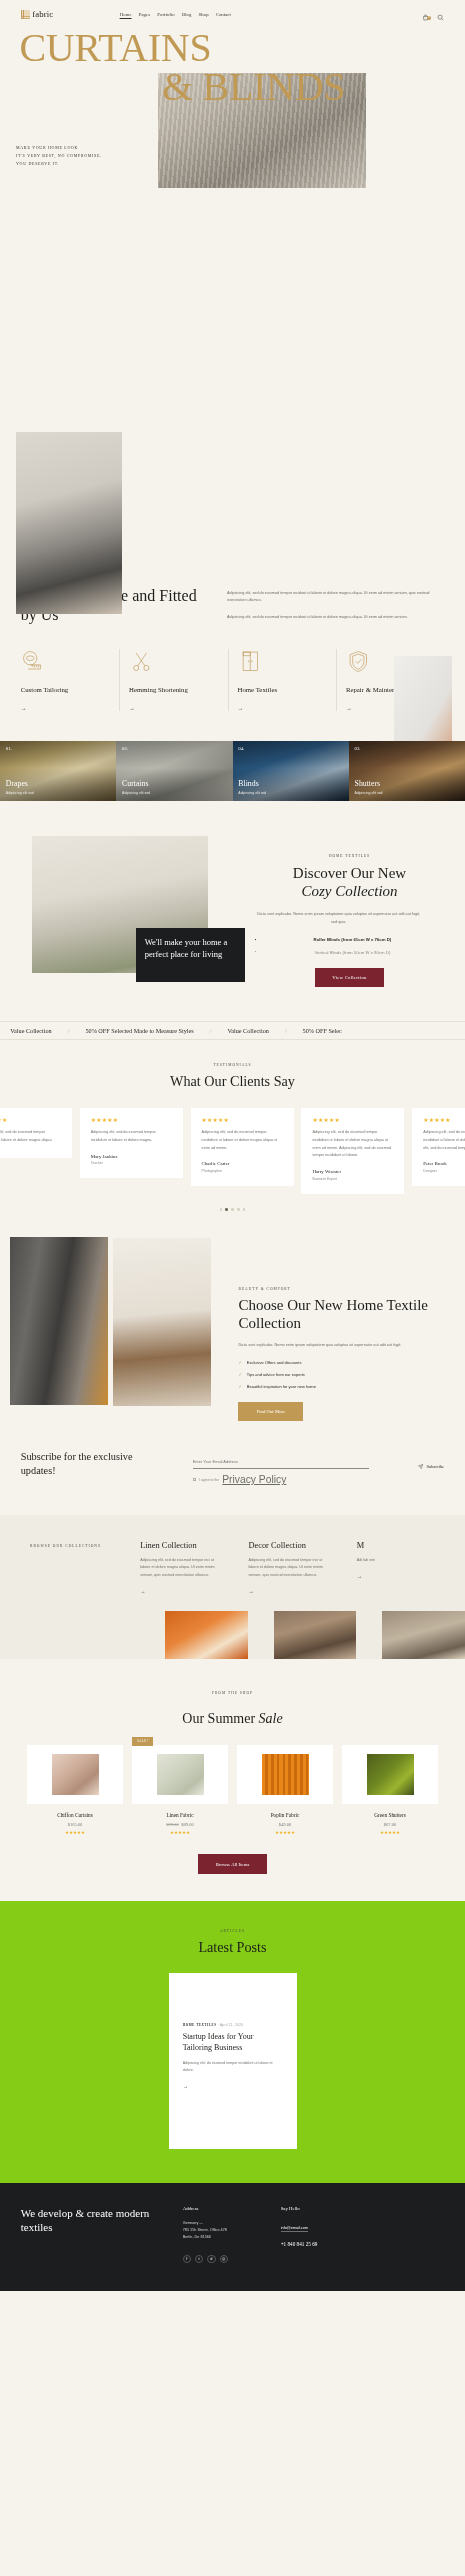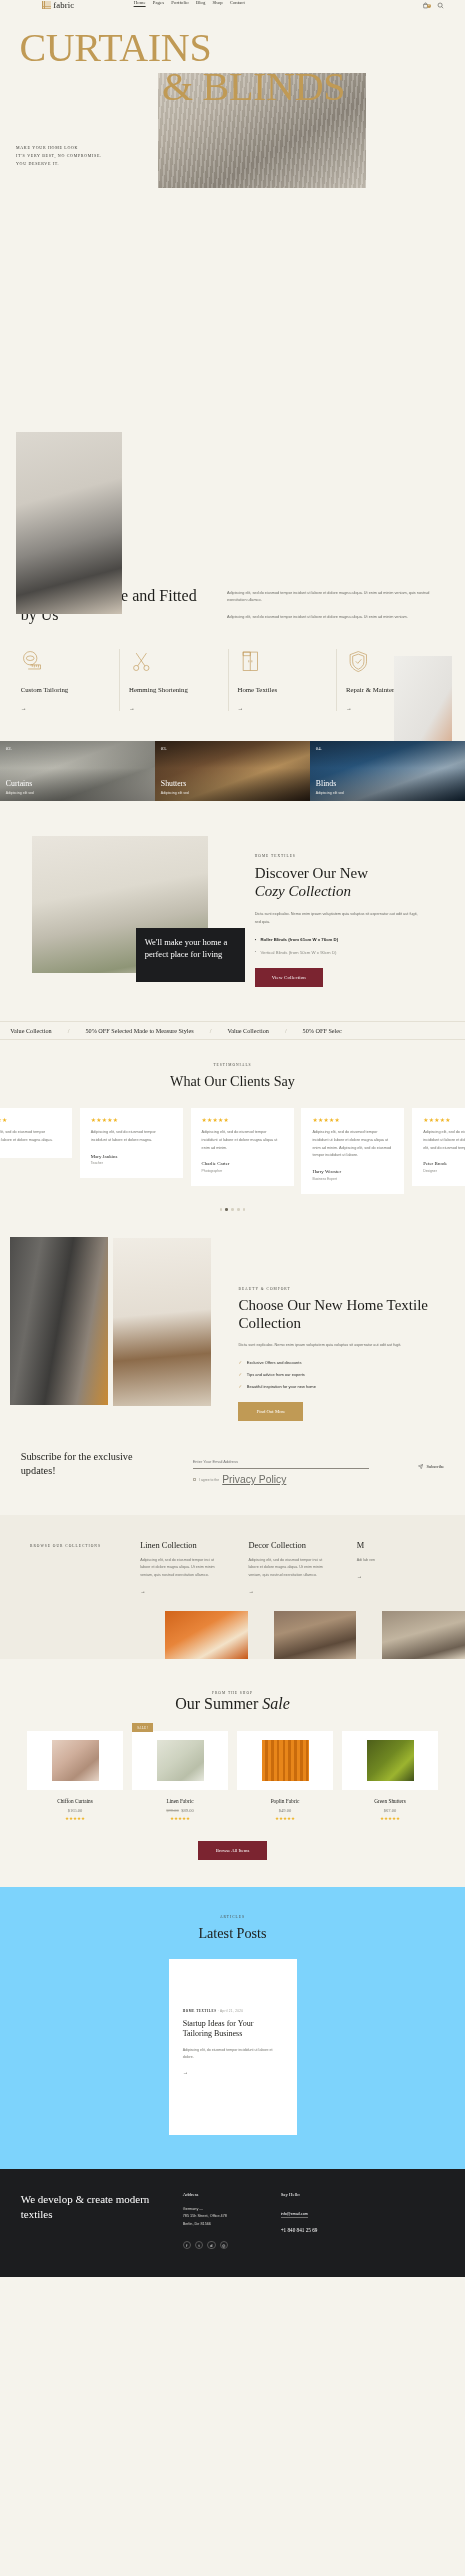--- a/index.html
+++ b/index.html
@@ -7,21 +7,21 @@
   body {
     width:465px; height:2576px;
     background:#f5f3ec;
     font-family:"Liberation Sans", sans-serif;
     color:#2a2a28;
     overflow:hidden;
     position:relative;
   }
 
   
-  .header{ height:19.4px; display:flex; align-items:flex-start; padding:0 21.3px;margin-left:21px; }
+  .header{ height:19.4px; display:flex; align-items:flex-end; padding:0 21.3px; }
   .logo-box{ display:flex; align-items:center; gap:2.6px; }
   .logo-mark{ width:8.4px; height:8.4px; position:relative; overflow:hidden;
     background:
       repeating-linear-gradient(90deg,#c19a5b 0 0.6px, transparent 0.6px 1.9px),
       repeating-linear-gradient(0deg,#cfae78 0 0.6px, transparent 0.6px 1.9px);
     background-color:#e8d9bd; }
   .logo-text{ font-family:"Liberation Serif", serif; font-size:8.7px; letter-spacing:0.1px; color:#23231f; }
   .nav{ display:flex; gap:7.1px; margin-left:auto; margin-right:auto; transform:translateX(-19.4px); }
   .nav a{ font-family:"Liberation Serif", serif; font-size:4.7px; color:#33332e; text-decoration:none; letter-spacing:0.1px; }
   .nav a.active{ border-bottom:0.6px solid #33332e; padding-bottom:1.3px; }
@@ -88,21 +88,21 @@
   .cat-body{ position:absolute; left:5.8px; bottom:6.5px; z-index:2; color:#fff; }
   .cat-name{ font-family:"Liberation Serif", serif; font-size:7.8px; line-height:1; }
   .cat-desc{ font-size:3.5px; margin-top:2.6px; color:#e9e7e2; }
 
   
   .cozy{ position:relative; padding:35px 20.7px 0; display:flex; gap:0; }
   .cozy-imgwrap{ position:relative; width:187px; height:137px; }
   .cozy-img{ position:absolute; left:11.6px; top:0; width:176px; height:137px; }
   .cozy-badge{ position:absolute; left:115px; top:92px; width:109px; height:54px; background:#1c1d1f; color:#fff;
     font-family:"Liberation Serif", serif; font-size:8.5px; line-height:1.42; padding:7.8px 9px; }
-  .cozy-right{ flex:1; padding:18px 0 0 47px; }
+  .cozy-right{ flex:1; padding:18px 0 0 47px;text-align:center; }
   .cozy-right .sec-h2{ margin-top:7.1px; font-size:15px; }
   .cozy-right .sec-h2 em{ font-style:italic; display:block; }
   .cozy-p{ font-size:3.8px; line-height:2.0; color:#6d6d67; margin-top:10.3px; width:168px; }
   .cozy-list{ margin-top:11px; list-style:none; }
   .cozy-list li{ font-size:4.3px; color:#2a2a28; margin-bottom:7.8px; position:relative; padding-left:5.8px; }
   .cozy-list li:before{ content:"•"; position:absolute; left:0; top:-0.6px; }
   .cozy-list li.dim{ color:#8a8a84; }
   .btn-dark{ display:inline-block; background:#7b2430; color:#fff; font-family:"Liberation Serif", serif;
     font-size:4.8px; padding:7.1px 17px; margin-top:5.2px; letter-spacing:0.2px; }
 
@@ -158,37 +158,37 @@
   .browse-label{ width:136px; padding-top:2.6px; }
   .col-card{ width:127px; padding-right:28.4px; }
   .col-title{ font-family:"Liberation Serif", serif; font-size:8.4px; color:#1e1e1b; }
   .col-p{ font-size:3.7px; line-height:2.0; color:#73736d; margin-top:6.5px; }
   .col-arrow{ margin-top:9px; font-size:5.2px; color:#33332e; }
   .browse-imgs{ display:flex; gap:26px; padding-left:165px; margin-top:17px; }
   .browse-imgs .bimg{ width:98px; height:48px; }
 
   
   .shop{ padding-top:32px; text-align:center; }
-  .shop .sec-h2{ font-size:16px; margin-top:0; }
+  .shop .sec-h2{ font-size:14px; margin-top:16px; }
   .shop .sec-h2 em{ font-style:italic; }
   .prod-row{ display:flex; gap:9px; justify-content:center; margin-top:17px; }
   .prod{ width:96px; position:relative; }
   .prod-imgbox{ background:#fff; height:59px; display:flex; align-items:center; justify-content:center; position:relative; }
   .prod-img{ width:47px; height:41px; }
   .sale-tag{ position:absolute; left:0; top:-7.8px; background:#c09a55; color:#fff; font-size:3px;
     letter-spacing:0.5px; padding:2.6px 5.2px; font-family:"Liberation Serif",serif; }
   .prod-name{ font-family:"Liberation Serif", serif; font-size:5.3px; margin-top:8.4px; color:#1e1e1b; }
   .prod-price{ font-family:"Liberation Serif", serif; font-size:4.5px; color:#7c7c75; margin-top:3.9px; }
   .prod-price s{ color:#aaa79d; margin-right:2.6px; }
   .prod-stars{ color:#f0b423; font-size:4.5px; margin-top:3.2px; }
   .btn-browse{ display:inline-block; background:#7b2430; color:#fff; font-family:"Liberation Serif",serif;
     font-size:4.8px; padding:7.1px 18px; margin-top:19.4px; }
 
   
-  .blog{ background:#7dd3fc; margin-top:27px; padding:28.4px 0 34px; text-align:center; }
+  .blog{ background:#84cc16; margin-top:27px; padding:28.4px 0 34px; text-align:center; }
   .blog .sec-h2{ font-size:14.2px; margin-top:5.8px; }
   .blog-row{ display:flex; gap:9px; justify-content:center; margin-top:17px; }
   .bcard{ background:#fff; width:128px; height:176px; text-align:left; padding:50px 14.2px 0; }
   .bmeta{ font-size:3.1px; color:#6f6f69; letter-spacing:0.3px; }
   .bmeta b{ font-family:"Liberation Serif",serif; letter-spacing:0.6px; color:#2a2a28; font-weight:700; }
   .bmeta i{ font-style:normal; color:#9a9a93; }
   .btitle{ font-family:"Liberation Serif", serif; font-size:8px; line-height:1.3; margin-top:5.8px; color:#1e1e1b; }
   .bexc{ font-size:3.6px; line-height:1.95; color:#73736d; margin-top:7.1px; }
   .barrow{ margin-top:8.4px; font-size:5.2px; color:#33332e; }
 
@@ -305,38 +305,45 @@
           <path d="M19 24l4 4 7-8"></path>
         </svg>
       </div>
       <div class="svc-title">Repair &amp; Maintenance</div>
       <div class="svc-arrow">→</div>
     </div>
   </div>
 </section>
 
 <section class="cats">
+  <div class="cat ph ph-drapes">
+    <div class="cat-num">01.</div>
+    <div class="cat-body">
+      <div class="cat-name">Drapes</div>
+      <div class="cat-desc">Adipiscing elit sed</div>
+    </div>
+  </div>
   <div class="cat ph ph-curtains">
     <div class="cat-num">02.</div>
     <div class="cat-body">
       <div class="cat-name">Curtains</div>
       <div class="cat-desc">Adipiscing elit sed</div>
     </div>
   </div>
+  <div class="cat ph ph-blinds">
+    <div class="cat-num">04.</div>
+    <div class="cat-body">
+      <div class="cat-name">Blinds</div>
+      <div class="cat-desc">Adipiscing elit sed</div>
+    </div>
+  </div>
   <div class="cat ph ph-shutters">
     <div class="cat-num">03.</div>
     <div class="cat-body">
       <div class="cat-name">Shutters</div>
-      <div class="cat-desc">Adipiscing elit sed</div>
-    </div>
-  </div>
-  <div class="cat ph ph-blinds">
-    <div class="cat-num">04.</div>
-    <div class="cat-body">
-      <div class="cat-name">Blinds</div>
       <div class="cat-desc">Adipiscing elit sed</div>
     </div>
   </div>
 </section>
 
 <section class="cozy">
   <div class="cozy-imgwrap">
     <div class="cozy-img ph ph-living"></div>
     <div class="cozy-badge">We'll make your home a perfect place for living</div>
   </div>

